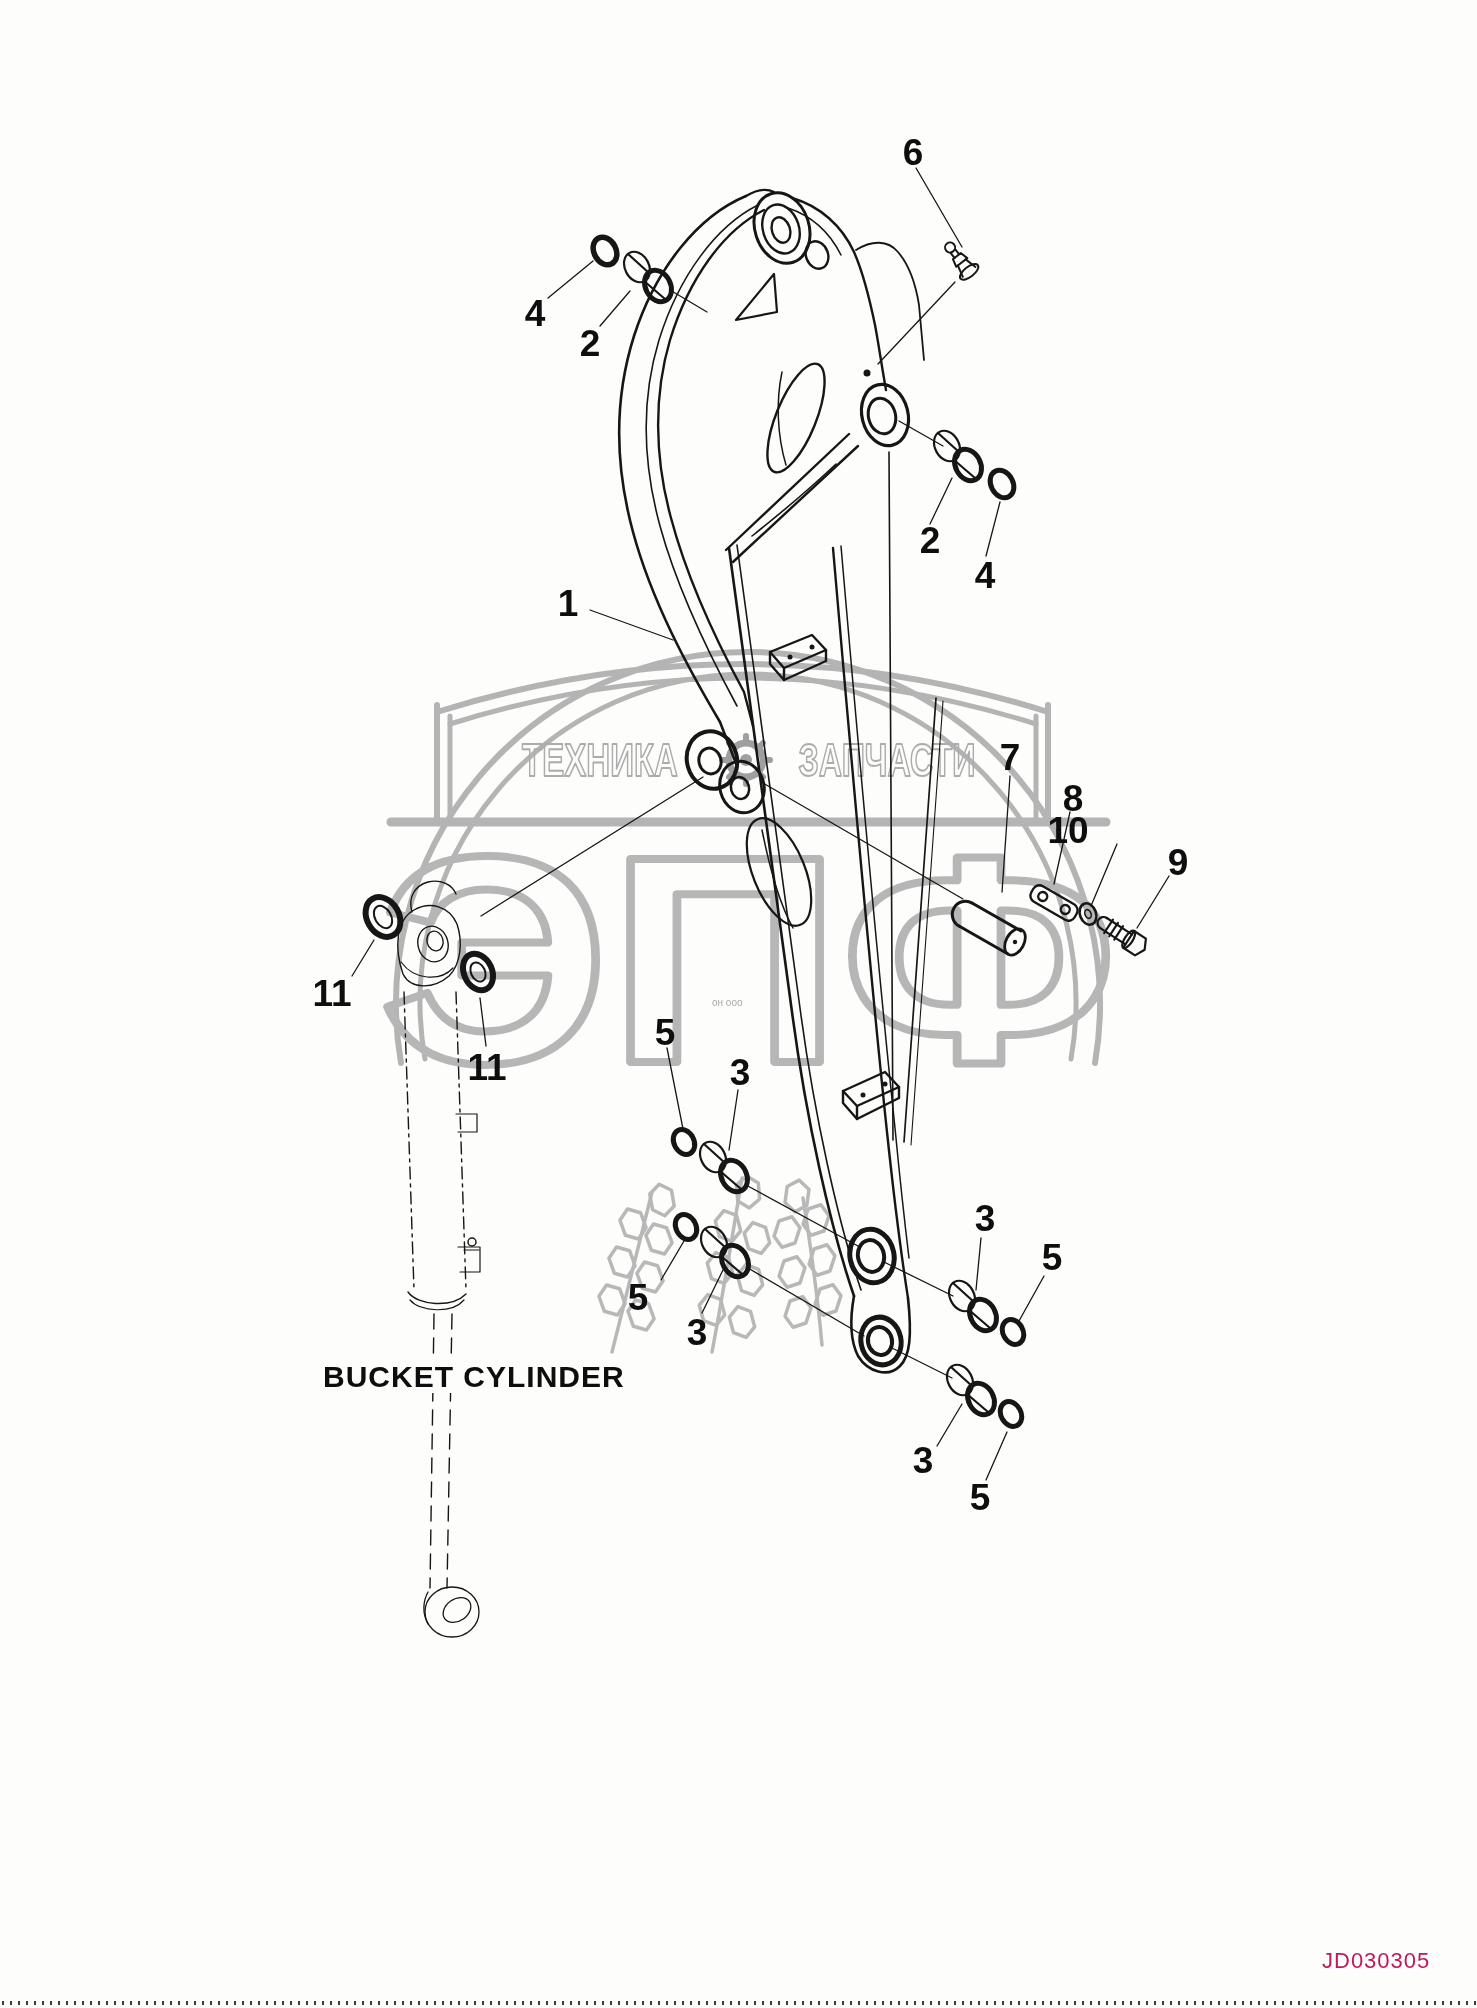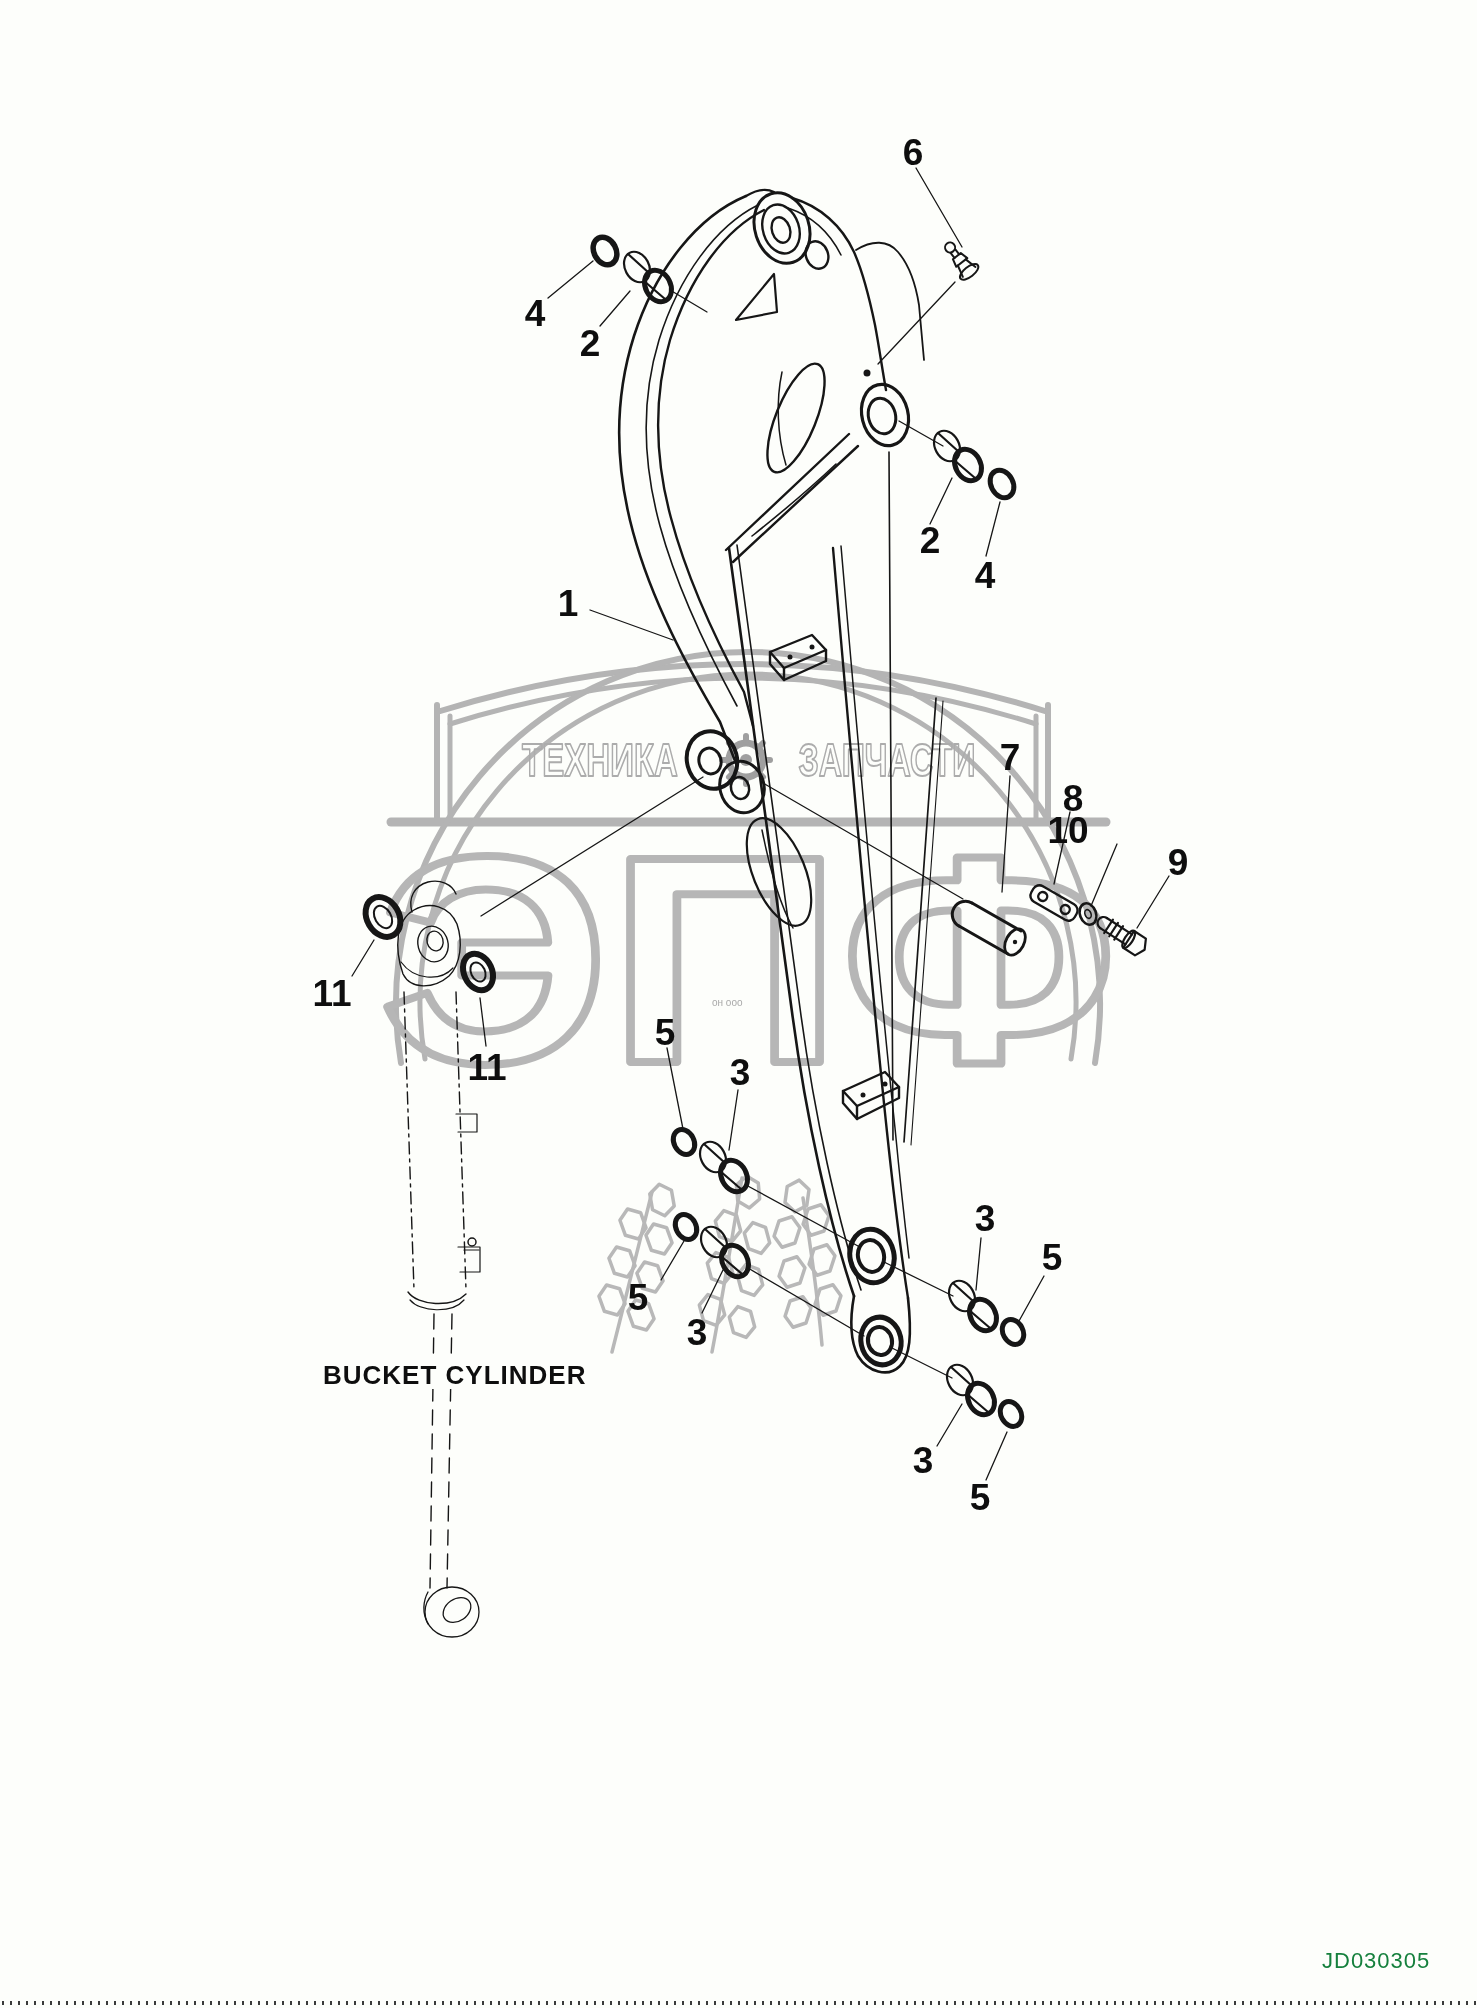--- a/index.html
+++ b/index.html
@@ -5,25 +5,25 @@
   html,body{margin:0;padding:0;}
   body{background:#ffffff;font-family:"Liberation Sans",sans-serif;}
   #page{position:relative;width:1477px;height:2008px;background:#fdfefb;overflow:hidden;}
   #art{position:absolute;left:0;top:0;}
   .callout{
     position:absolute;transform:translate(-50%,-50%);
     font-family:"Liberation Sans",sans-serif;font-weight:700;
     font-size:37px;color:#0e0e0e;line-height:1;white-space:nowrap;
   }
   .big-label{
-    position:absolute;font-weight:700;font-size:26px;color:#0e0e0e;
+    position:absolute;font-weight:700;font-size:30px;color:#0e0e0e;
     letter-spacing:1px;background:#fdfefb;padding:1px 3px;line-height:1;white-space:nowrap;
   }
   .part-code{
-    position:absolute;font-size:22px;color:#15803d;letter-spacing:1px;line-height:1;white-space:nowrap;
+    position:absolute;font-size:22px;color:#be185d;letter-spacing:1px;line-height:1;white-space:nowrap;
   }
   .dotted-border{
     position:absolute;left:2px;right:0;top:2001px;height:4px;
     background:repeating-linear-gradient(to right,#3a3a3a 0 2px,transparent 2px 8px);
   }
 </style>
 </head>
 <body>
 
 <div id="page">

